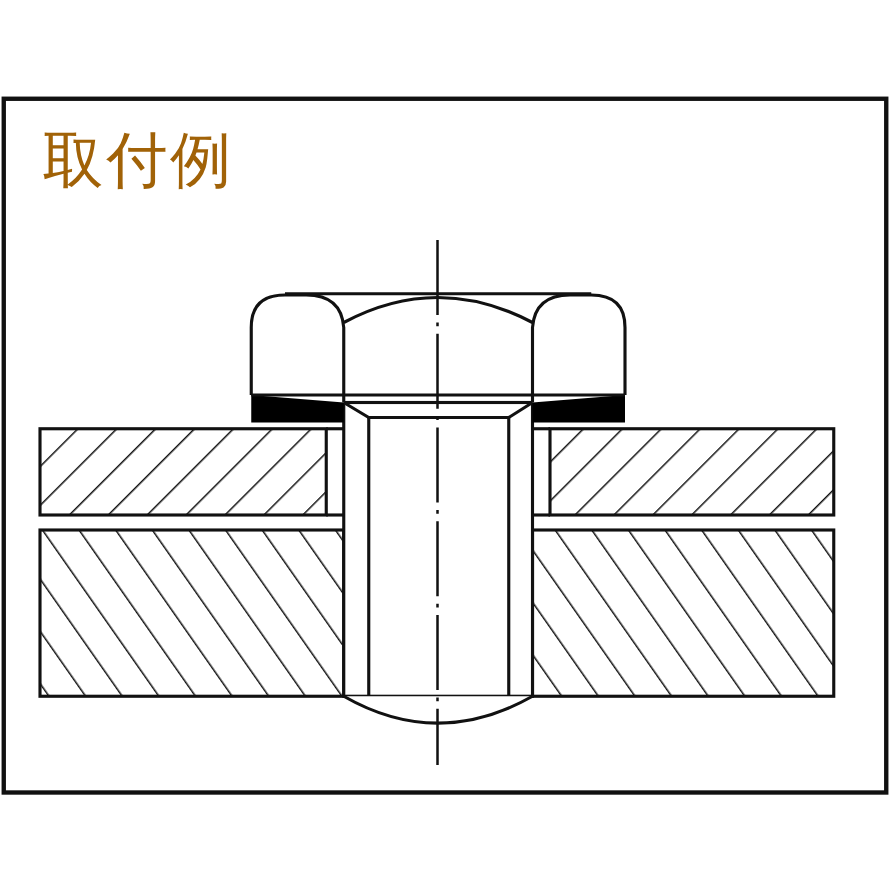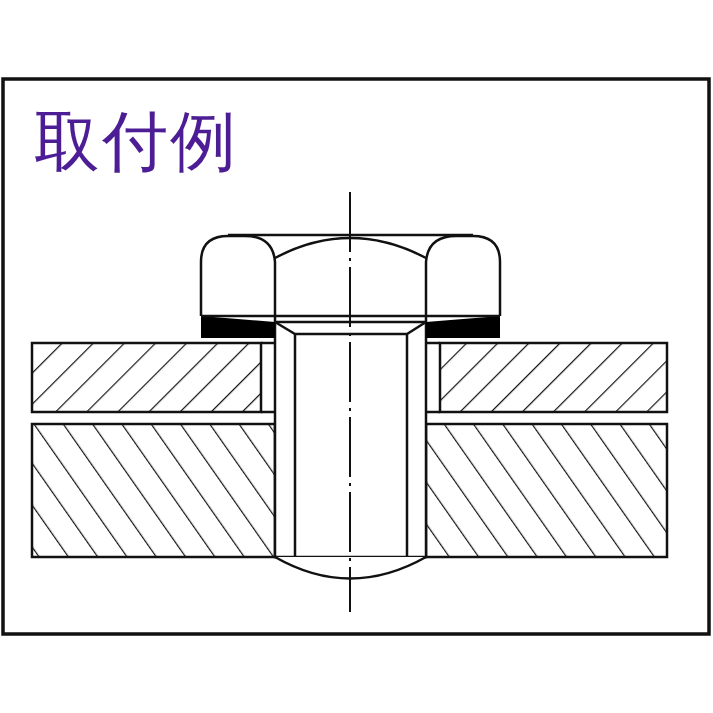--- a/index.html
+++ b/index.html
@@ -1,21 +1,21 @@
 <!DOCTYPE html>
 <html><head>
   <meta charset="utf-8">
   <style>
     html, body { margin: 0; padding: 0; background: #ffffff; }
     body { width: 713px; height: 713px; position: relative; overflow: hidden; }
     #diagram { position: absolute; left: 0; top: 0; width: 713px; height: 713px; }
     .title-label {
       position: absolute; left: 34px; top: 108px;
-      font-family: Liberation Sans, sans-serif;
-      font-size: 66px; color: #4c1d95; letter-spacing: 2px; line-height: 1;
+      font-family: Liberation Mono, monospace;
+      font-size: 49px; color: #a16207; letter-spacing: 2px; line-height: 1;
     }
   </style>
 </head>
 <body>
 
 <svg id="diagram" viewBox="0 0 713 713" xmlns="http://www.w3.org/2000/svg">
   <defs>
     <pattern id="hatch-down" patternUnits="userSpaceOnUse" width="22" height="22" patternTransform="rotate(45)">
       <line x1="0" y1="0" x2="0" y2="22" stroke="#111" stroke-width="2.4"></line>
     </pattern>

